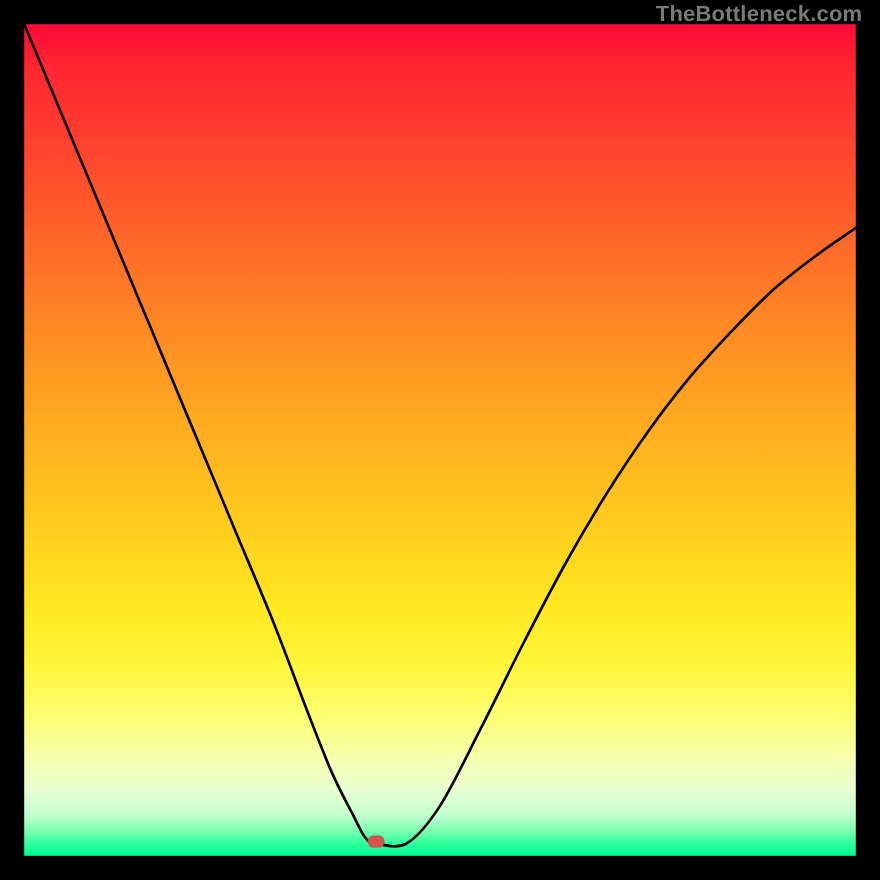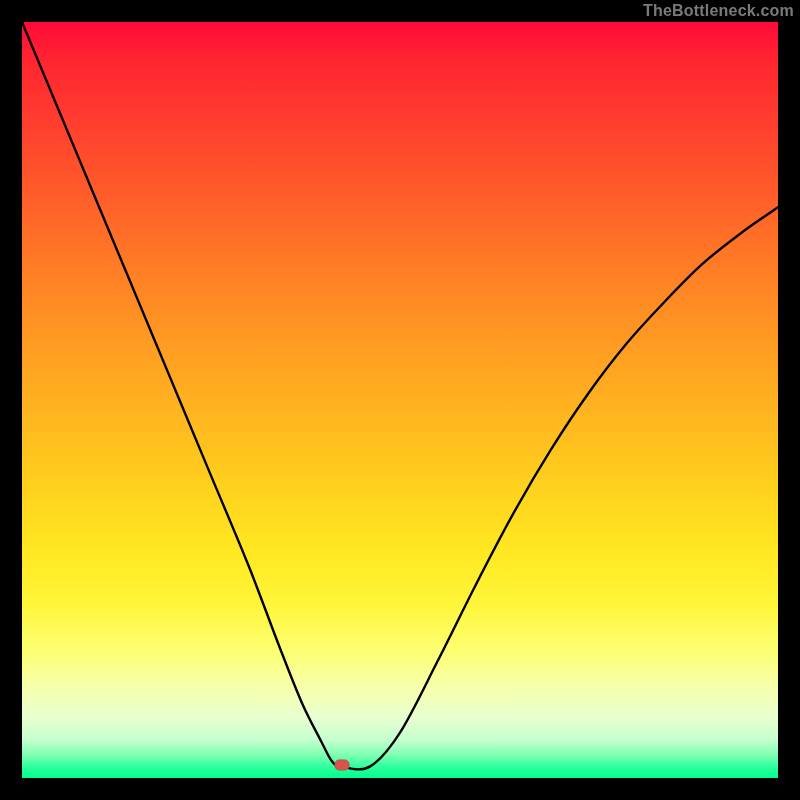--- a/index.html
+++ b/index.html
@@ -56,22 +56,22 @@
     width: 15px;
     height: 11px;
     border-radius: 5px;
     background: #d6544a;
     transform: translate(-50%, -50%);
     box-shadow: inset 0 0 1px rgba(0,0,0,0.25);
   }
   .attribution {
     position: absolute;
     top: 2px;
-    right: 6px;
-    font-size: 16px;
+    right: 16px;
+    font-size: 20px;
     font-weight: 600;
     color: #7a7a7a;
     letter-spacing: 0.2px;
   }
 </style>
 </head>
 <body>
 
 <div class="frame">
 

